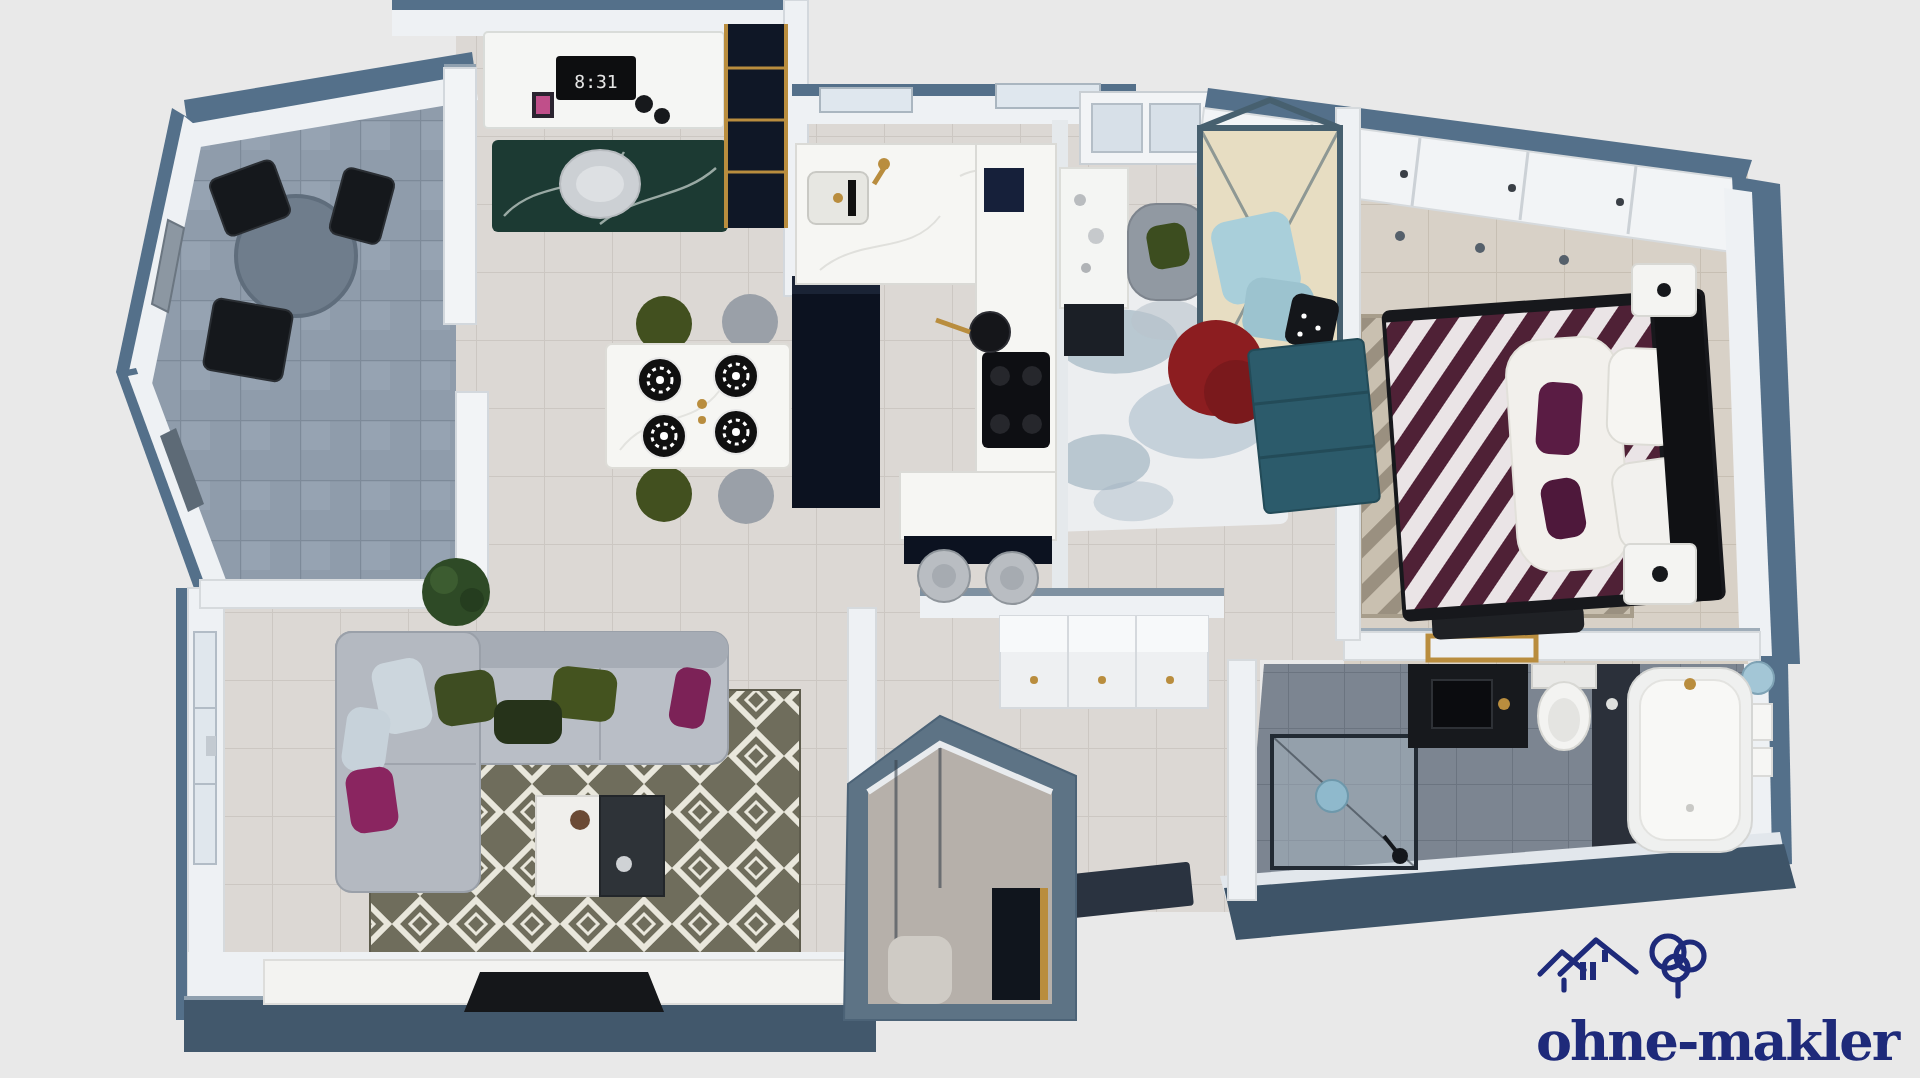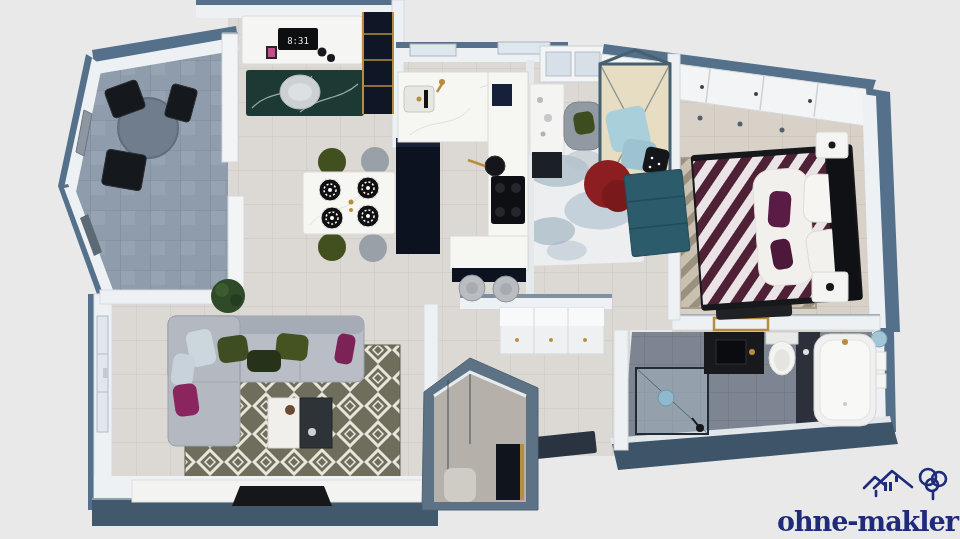--- a/index.html
+++ b/index.html
@@ -1,19 +1,19 @@
 <!DOCTYPE html>
 <html><head>
 <meta charset="utf-8">
 <style>
   html,body{margin:0;padding:0;background:#e9e9e9;}
   #stage{position:relative;width:960px;height:539px;overflow:hidden;background:#fca5a5;
          font-family:"Liberation Sans",sans-serif;}
   #plan{position:absolute;left:0;top:0;}
-  .logo{position:absolute;right:2px;bottom:4px;width:190px;text-align:right;color:#1e2a7a;}
+  .logo{position:absolute;right:2px;bottom:4px;width:190px;text-align:left;color:#1e2a7a;}
   .logo-text{font-family:"DejaVu Serif",serif;font-weight:bold;font-size:27px;line-height:1;
              letter-spacing:-1px;white-space:nowrap;}
 </style>
 </head>
 <body>
 
 <div id="stage">
 <svg id="plan" width="960" height="539" viewBox="0 0 960 539">
 <defs>
   <pattern id="tile" width="34" height="34" patternUnits="userSpaceOnUse">

